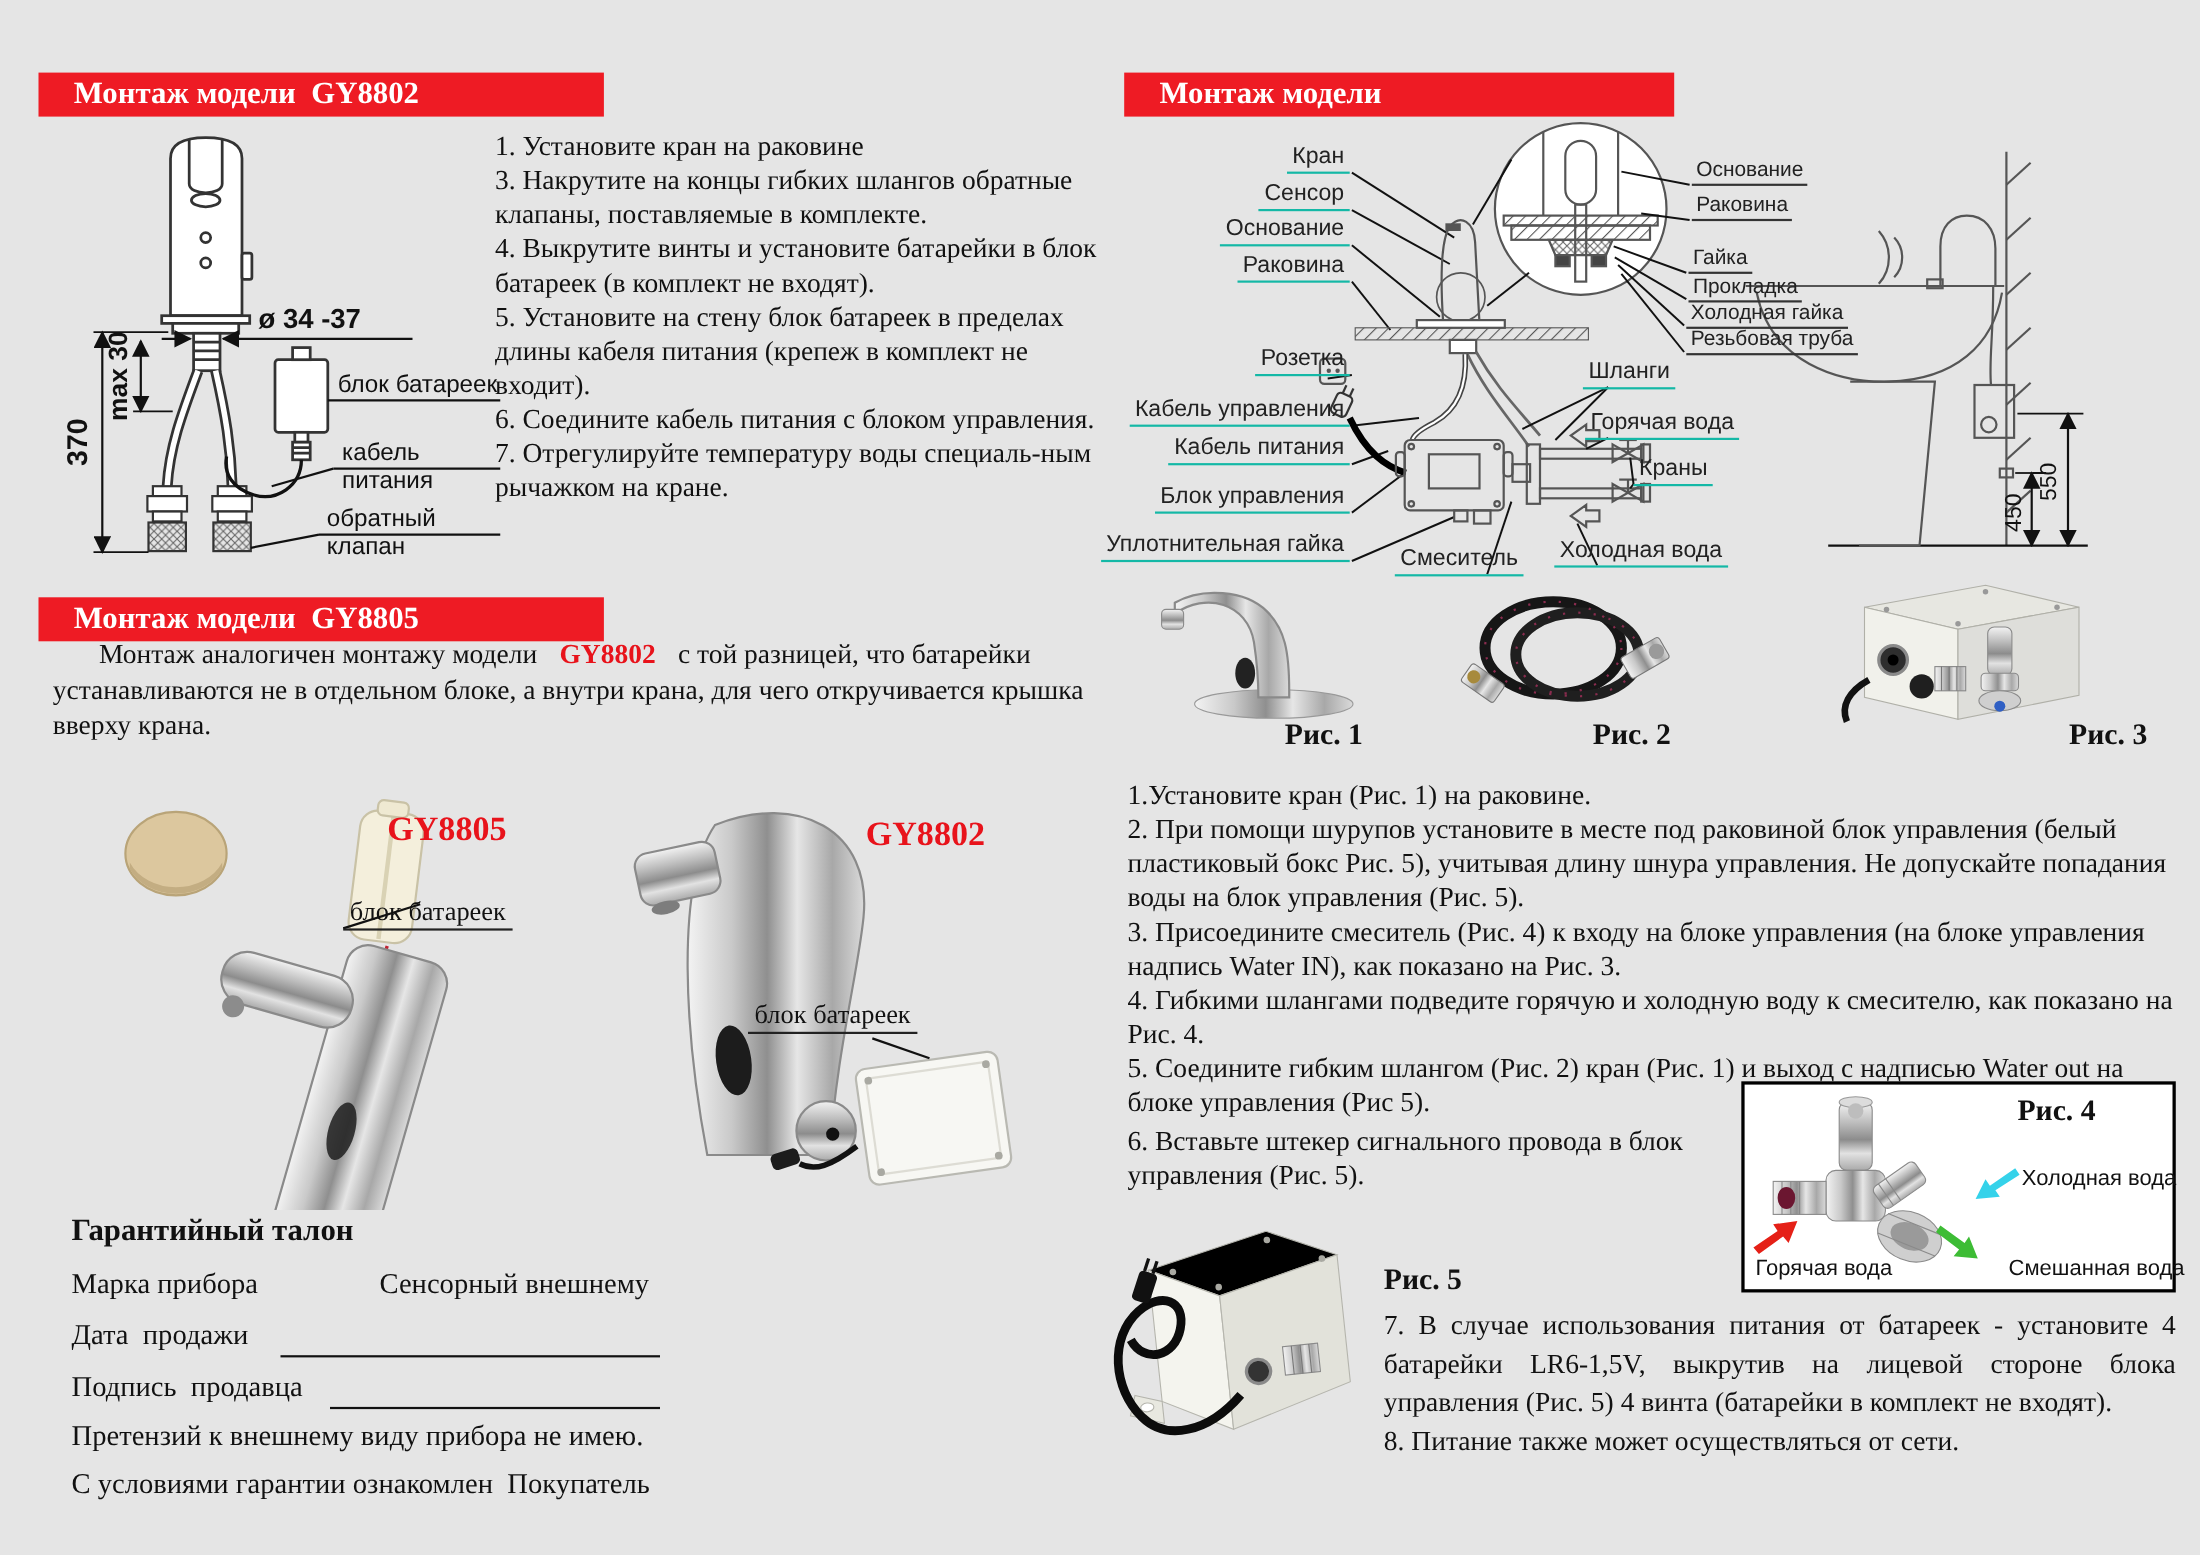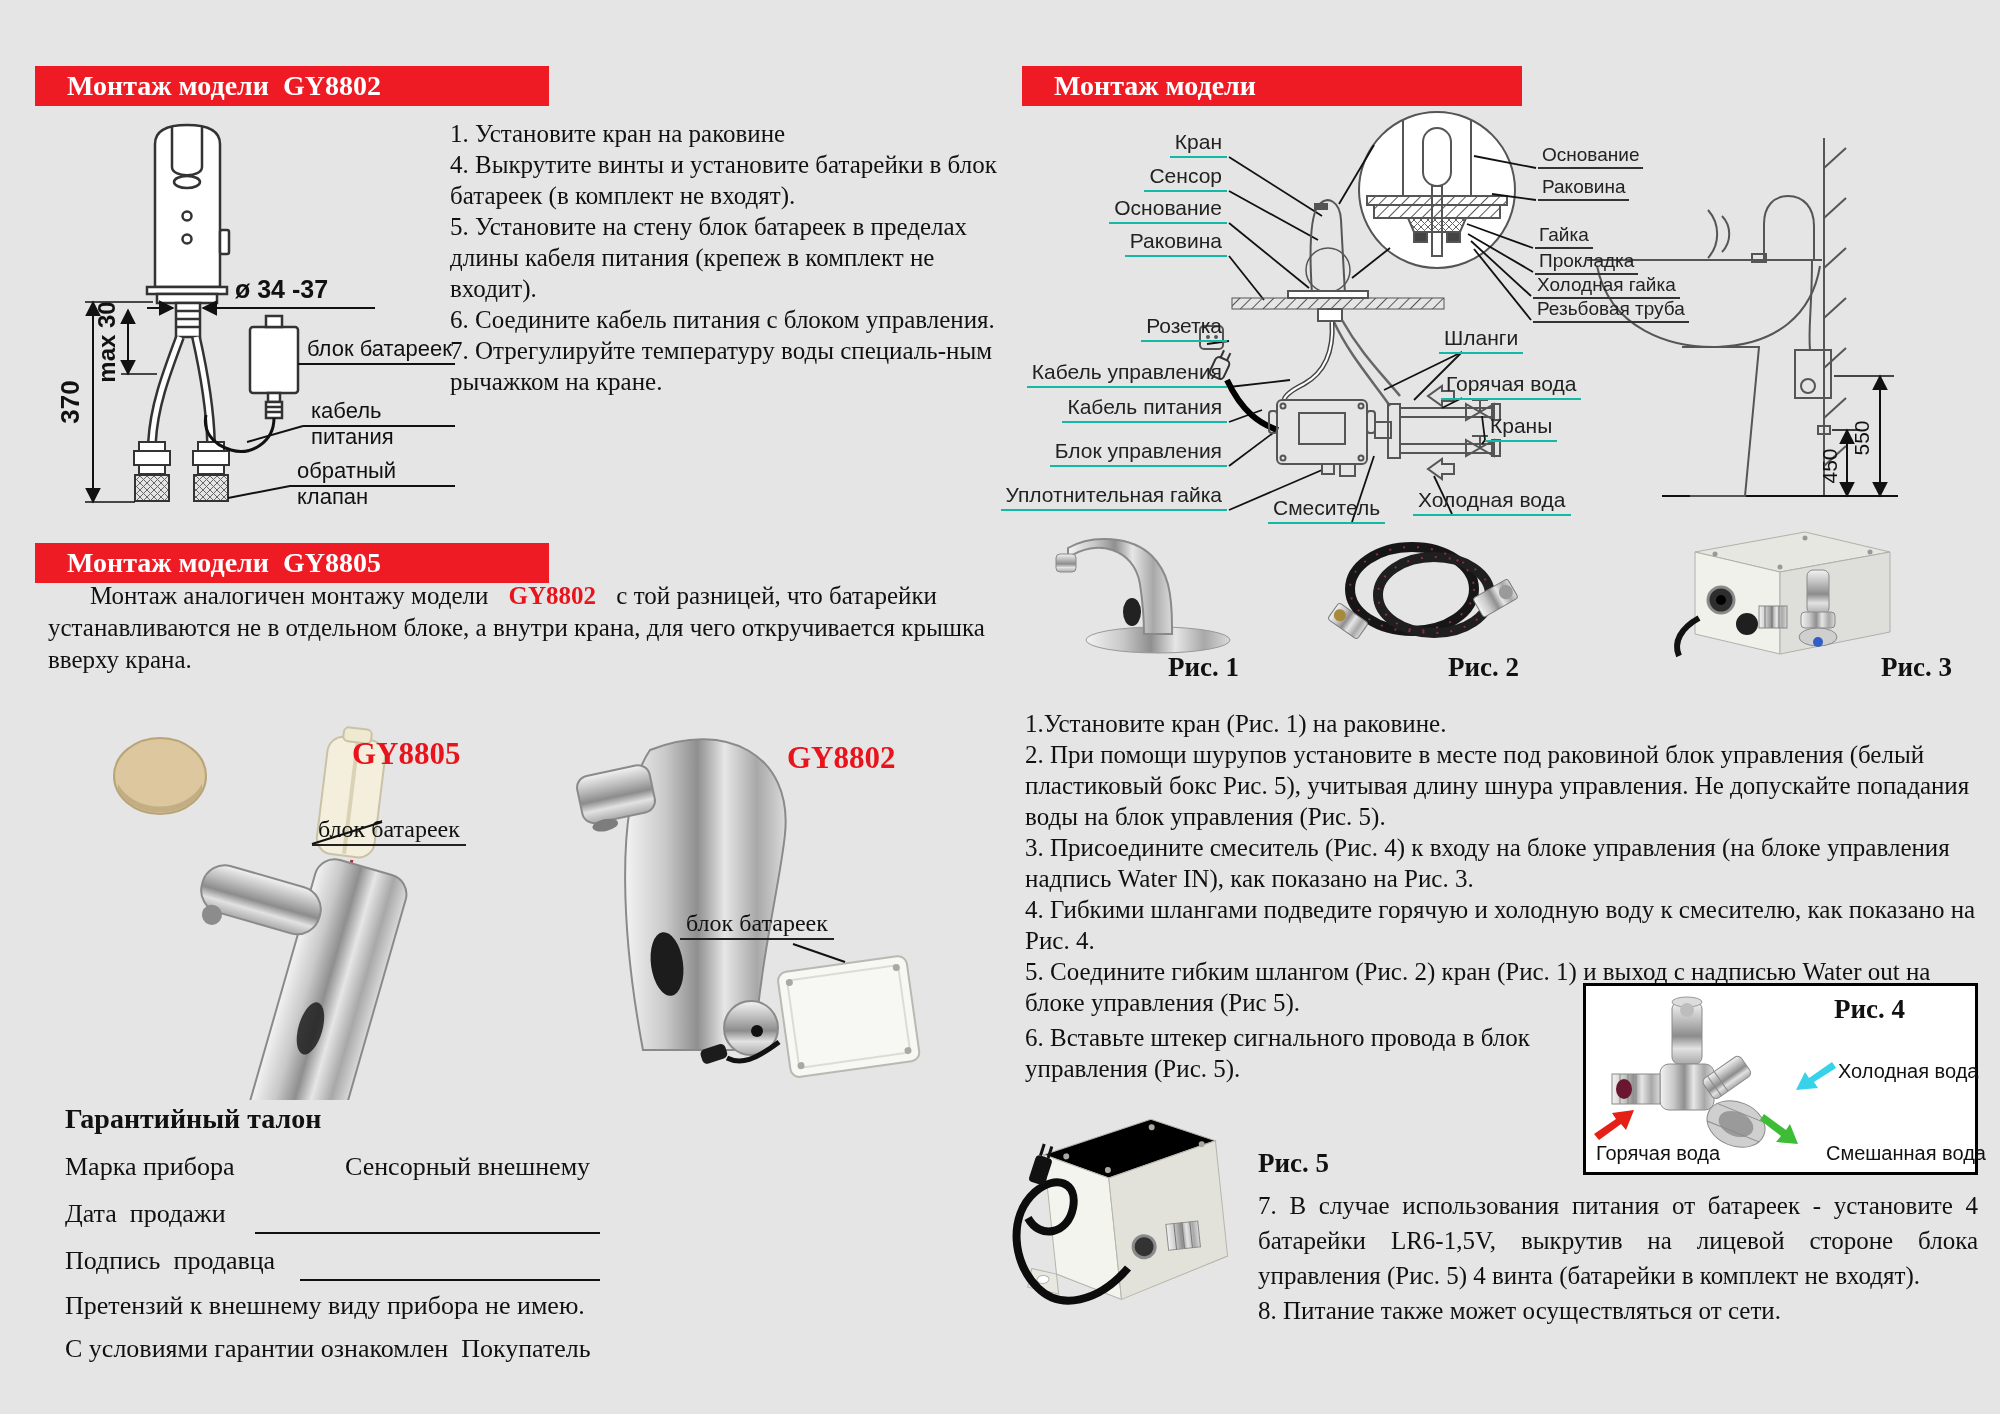--- a/index.html
+++ b/index.html
@@ -121,20 +121,21 @@
       <line x1="255" y1="374" x2="420" y2="374" stroke="#111" stroke-width="2"></line>
       <line x1="255" y1="374" x2="193" y2="386" stroke="#111" stroke-width="2"></line>
     </svg>
     <span class="abs sans" style="left:272px;top:224px;font-size:22px;">блок батареек</span>
     <span class="abs sans" style="left:276px;top:286px;font-size:22px;">кабель питания</span>
     <span class="abs sans" style="left:262px;top:346px;font-size:22px;">обратный клапан</span>
   </div>
 
   <div class="abs steps" style="left:450px;top:118px;width:558px;">
     <p>1. Установите кран на раковине</p>
+    <p>3. Накрутите на концы гибких шлангов обратные клапаны, поставляемые в комплекте.</p>
     <p>4. Выкрутите винты и установите батарейки в блок  батареек (в комплект не входят).</p>
     <p>5. Установите на стену блок батареек в пределах длины кабеля питания (крепеж в комплект не входит).</p>
     <p>6. Соедините кабель питания с блоком управления.</p>
     <p>7. Отрегулируйте температуру воды специаль-ным рычажком на кране.</p>
   </div>
 
   <div class="abs banner" style="left:35px;top:543px;width:482px;">Монтаж модели  GY8805</div>
 
   <p class="abs" style="left:48px;top:580px;width:960px;font-size:25px;line-height:32px;text-indent:42px;margin:0;">
     <span>Монтаж аналогичен монтажу модели</span>

